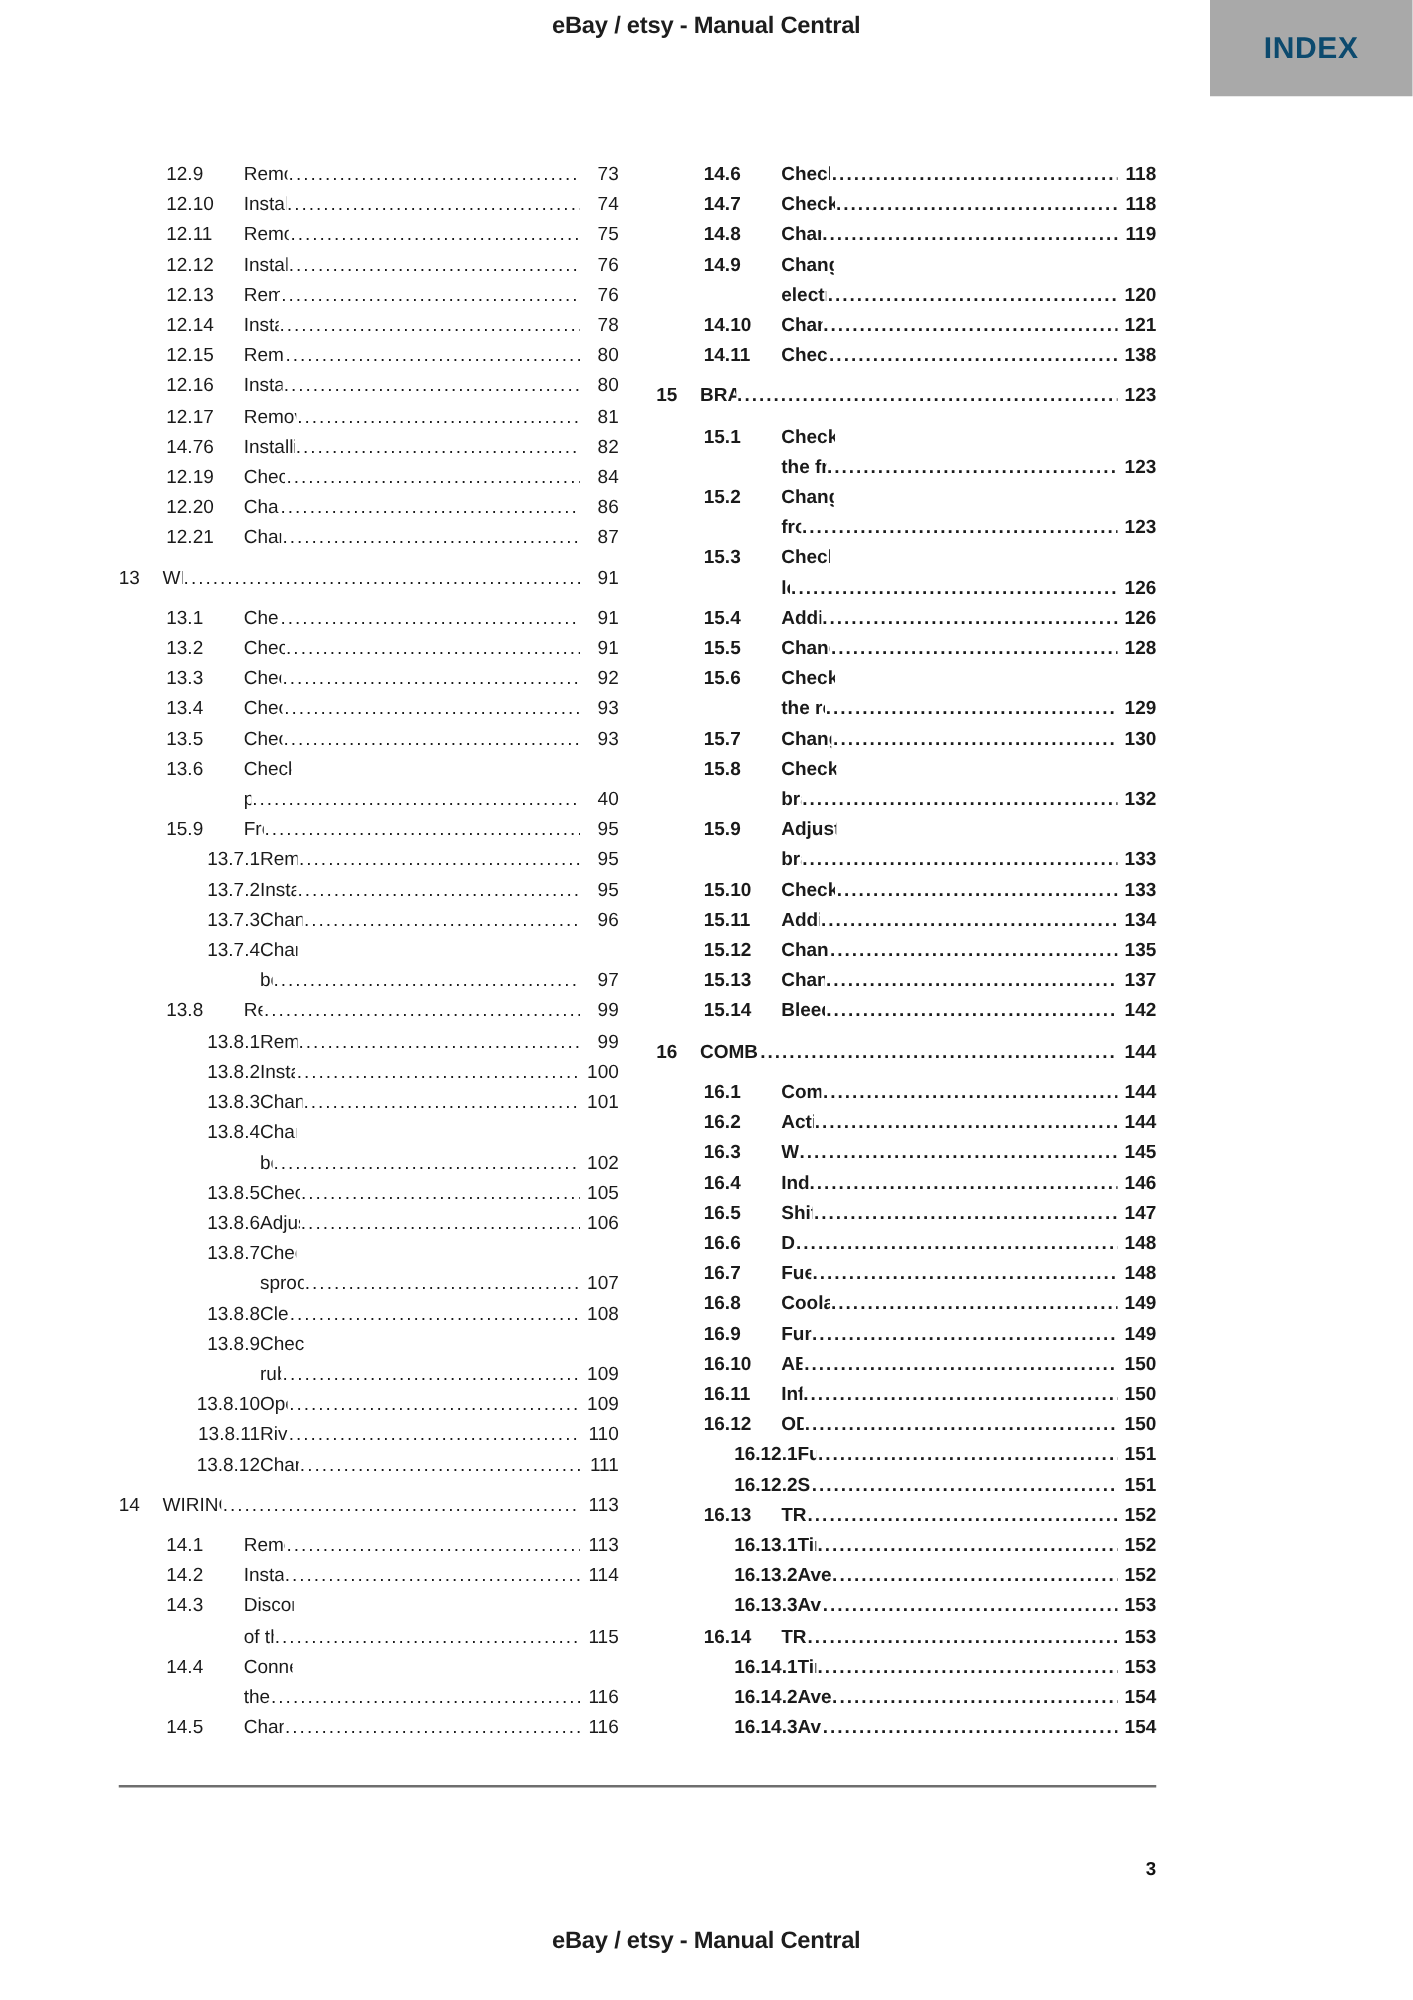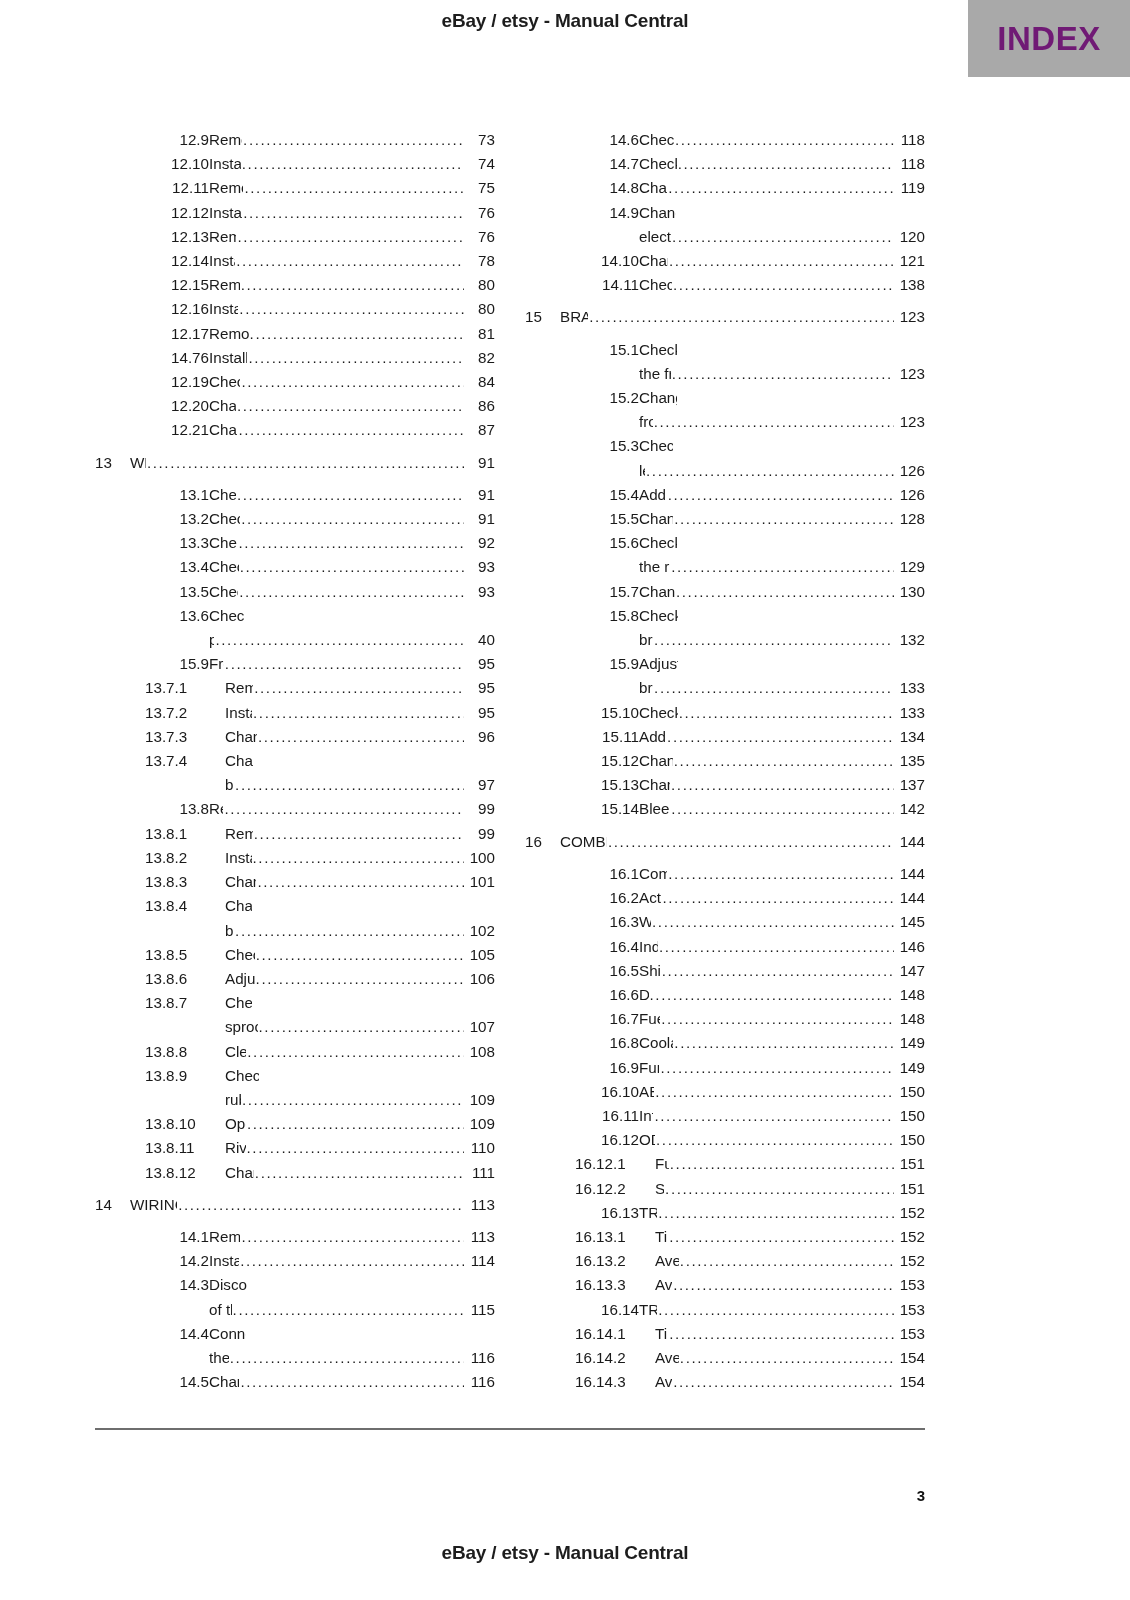--- a/index.html
+++ b/index.html
@@ -33,39 +33,39 @@
     top: 0px;
     left: 968px;
     width: 162px;
     height: 77px;
     background: #a9a9a9;
     display: flex;
     align-items: center;
     justify-content: center;
   }
   #index-tab .tab-label {
-    font-size: 33px;
+    font-size: 24px;
     font-weight: bold;
-    color: #701a75;
+    color: #0c4a6e;
     letter-spacing: 0.5px;
   }
 
   
   #toc-wrap {
     position: absolute;
     top: 128px;
     left: 0;
     width: 1130px;
   }
   .column {
     position: absolute;
     top: 0;
   }
   #column-left  { left: 95px;  width: 400px; }
-  #column-right { left: 525px; width: 400px; }
+  #column-right { left: 525px; width: 400px; font-weight: bold; }
 
   
   .entry {
     display: flex;
     align-items: flex-start;
     font-size: 15.2px;
     line-height: 24.2px;
     color: #1a1a1a;
   }
   .entry.chapter {
@@ -73,23 +73,23 @@
     margin-bottom: 8px;
     justify-content: space-between;
   }
   .num {
     flex: 0 0 auto;
     white-space: nowrap;
   }
   
   .entry.chapter .num { width: 35px; }
   
-  .entry.lvl2 .num { width: 62px; margin-left: 52px; text-align: right; }
+  .entry.lvl2 .num { width: 62px; margin-left: 38px; }
   
-  .entry.lvl3 .num { width: 80px; margin-left: 50px; }
+  .entry.lvl3 .num { width: 80px; margin-left: 33px; text-align: right; }
 
   .body {
     flex: 1 1 auto;
     min-width: 0;
   }
   .line {
     display: flex;
     align-items: baseline;
     width: 100%;
   }

